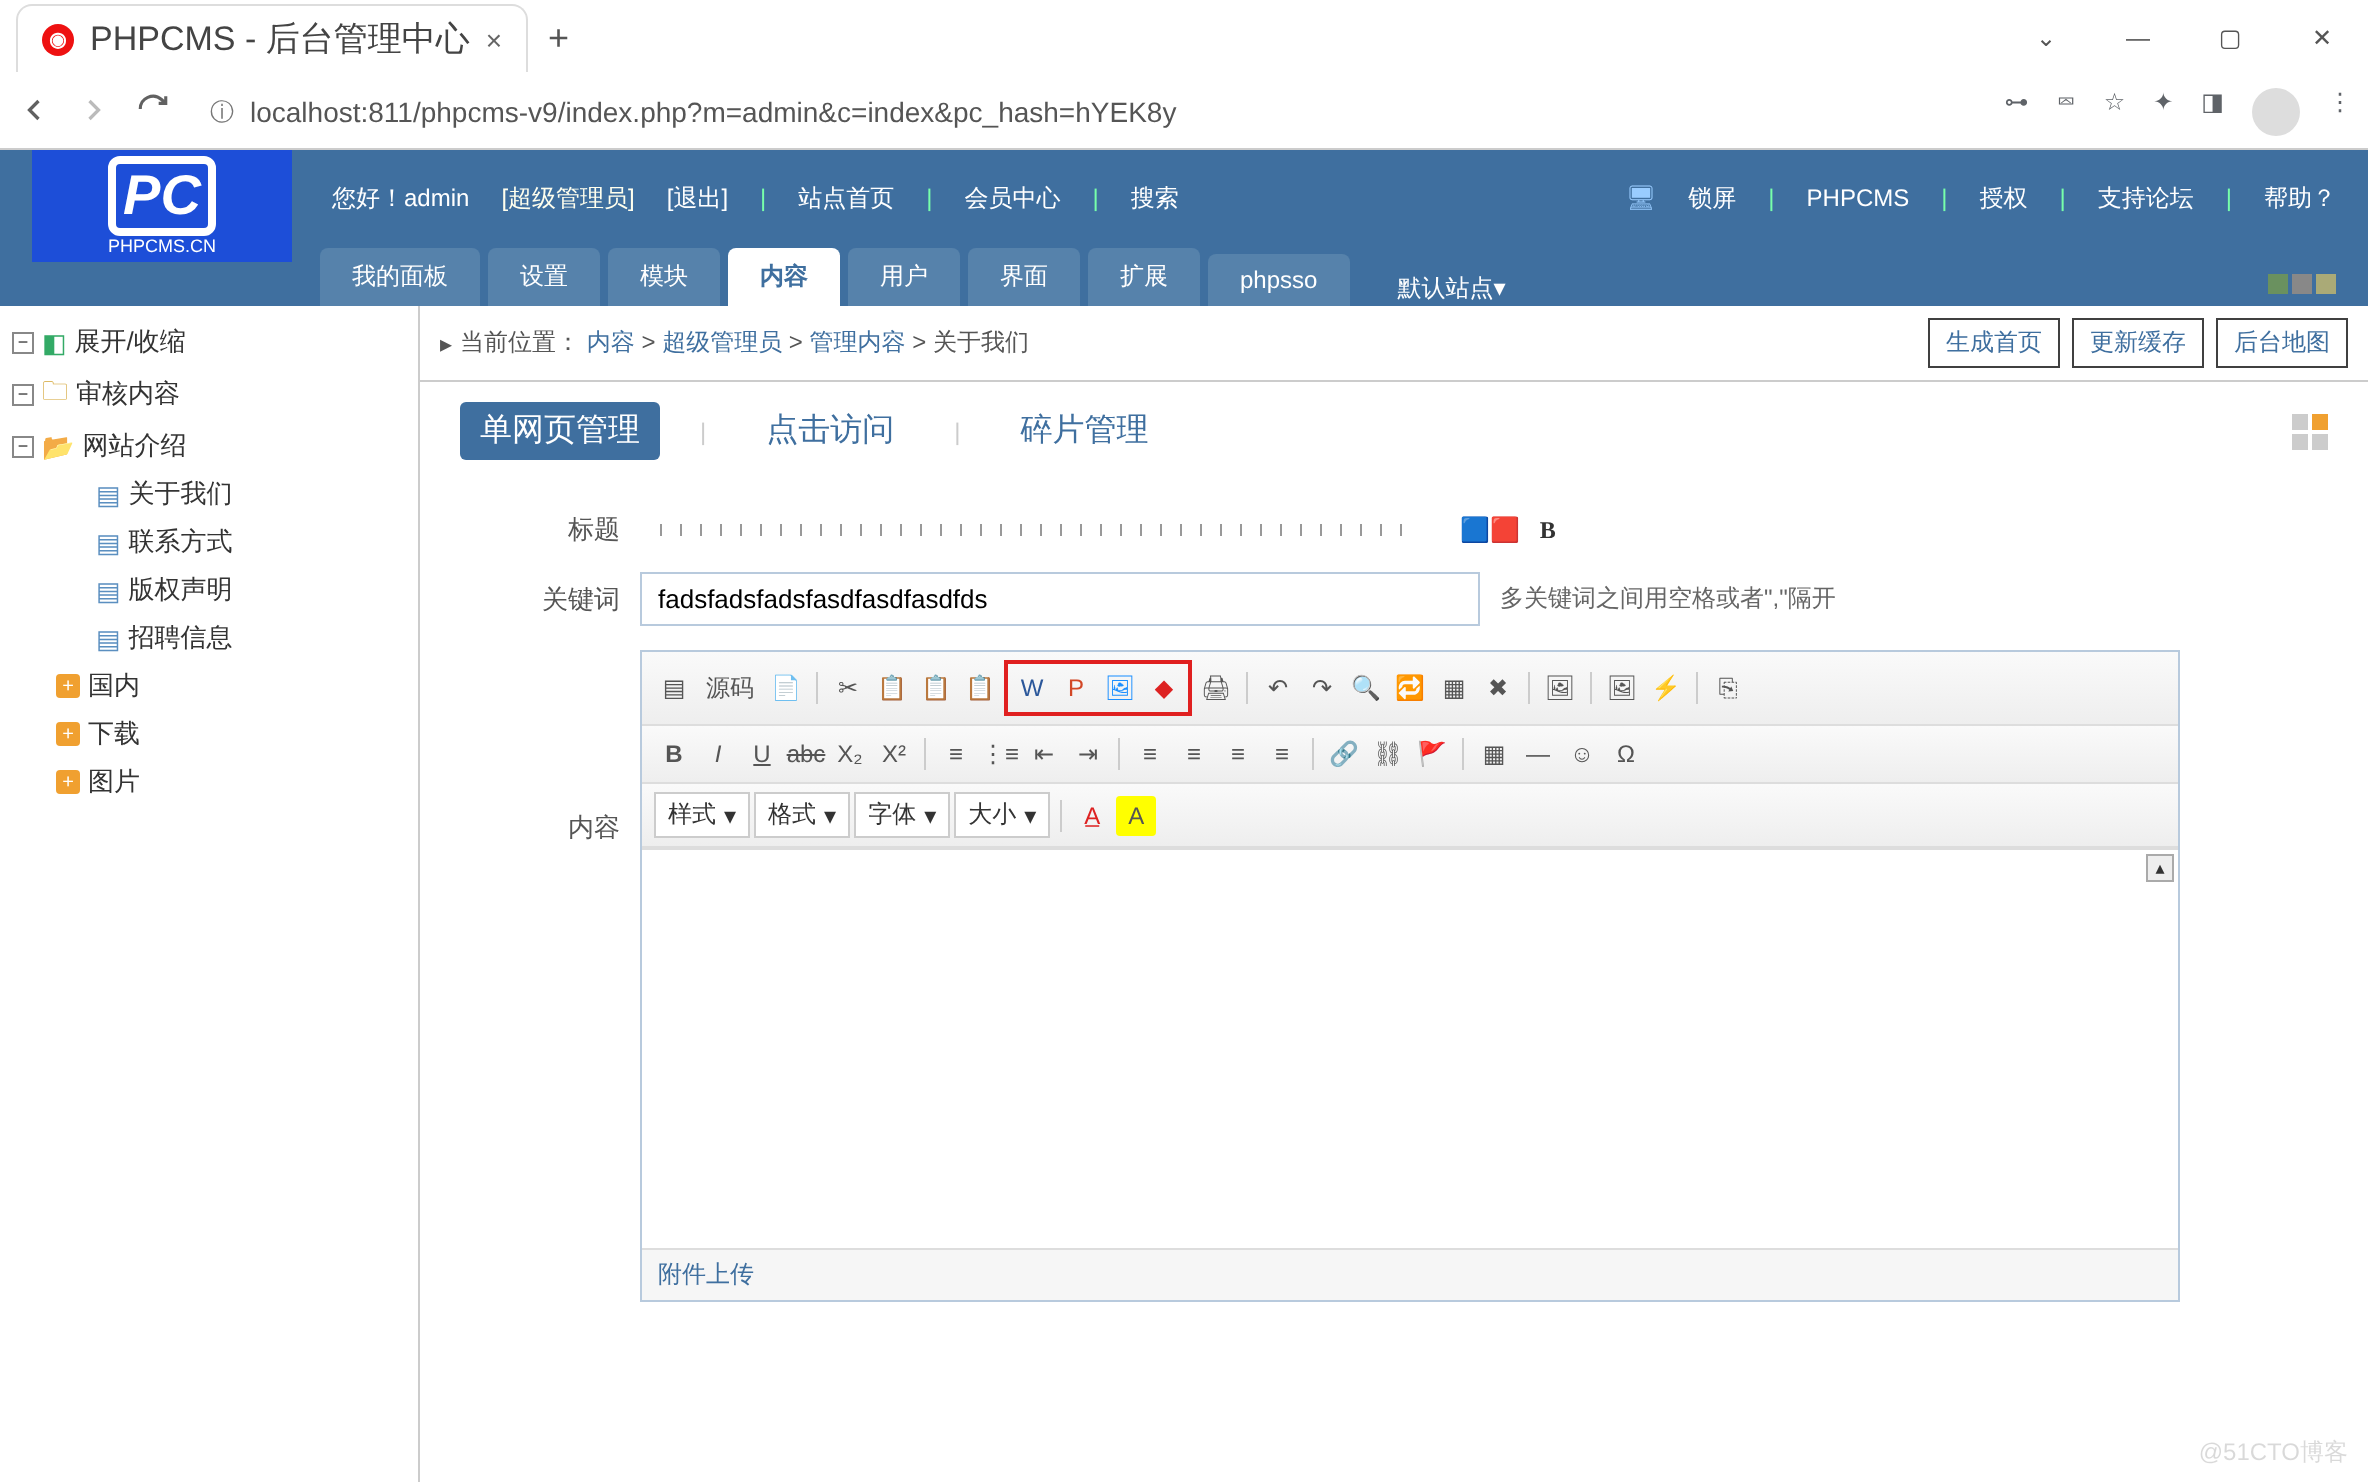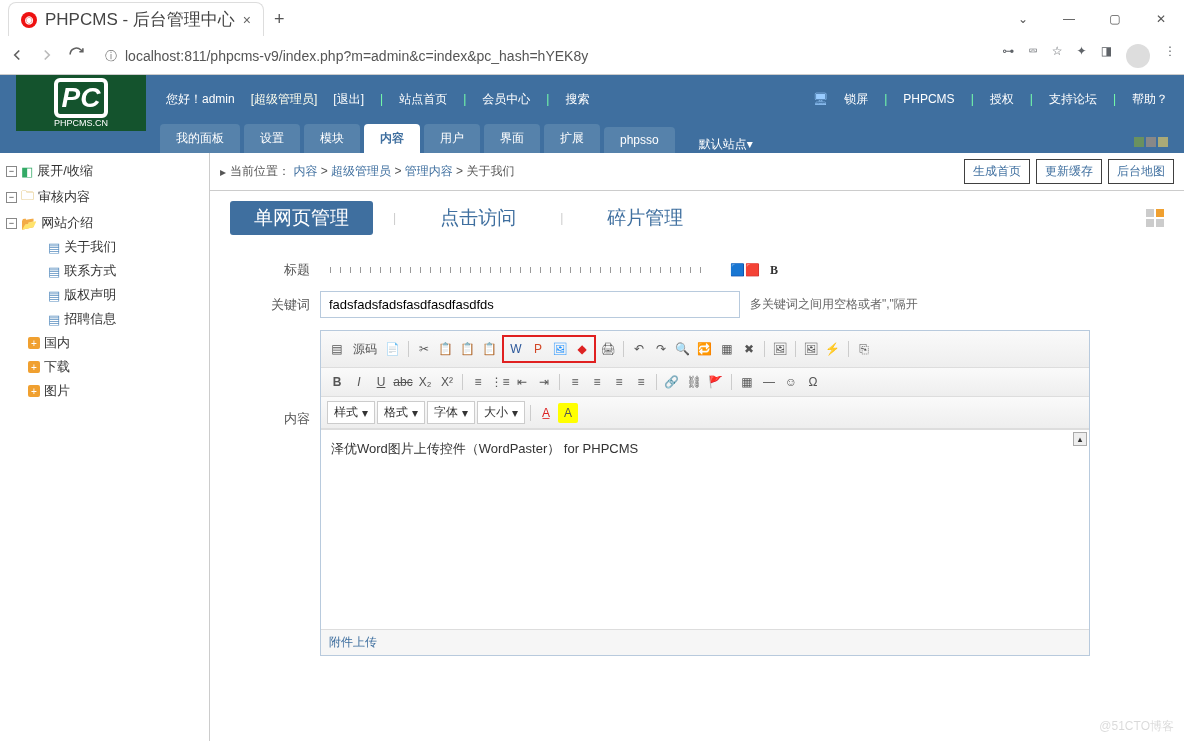--- a/index.html
+++ b/index.html
@@ -20,21 +20,21 @@
 .nav-icon.disabled { color: #bbb; }
 .url-field { flex: 1; display: flex; align-items: center; gap: 8px; padding: 4px 8px; }
 .url-field .info-icon { color: #777; }
 .url-text { flex: 1; font-size: 14px; color: #555; }
 .ext-icons { display: flex; gap: 14px; color: #5f6368; }
 .avatar-circle { width: 24px; height: 24px; border-radius: 50%; background: #ddd; }
 
 
 .cms-header { background: #3f6f9f; color: #fff; }
 .cms-top { display: flex; align-items: center; height: 48px; padding: 0 16px; }
-.cms-logo { width: 130px; height: 56px; background: #14532d; display: flex; flex-direction: column; align-items: center; justify-content: center; margin-top: 8px; }
+.cms-logo { width: 130px; height: 56px; background: #1d4ed8; display: flex; flex-direction: column; align-items: center; justify-content: center; margin-top: 8px; }
 .logo-pc { font-size: 28px; font-weight: bold; font-style: italic; color: #fff; border: 4px solid #fff; border-radius: 6px; padding: 0 4px; }
 .logo-sub { font-size: 9px; color: #fff; }
 .top-links { display: flex; gap: 16px; align-items: center; font-size: 12px; }
 .top-link { color: #fff; cursor: pointer; }
 .top-right { margin-left: auto; display: flex; gap: 16px; align-items: center; }
 .color-swatches { display: flex; gap: 2px; }
 .swatch { width: 10px; height: 10px; cursor: pointer; }
 
 .cms-nav { display: flex; align-items: flex-end; padding: 0 16px 0 160px; height: 30px; gap: 4px; }
 .nav-tab { background: #5682ab; color: #fff; padding: 6px 16px; border-top-left-radius: 4px; border-top-right-radius: 4px; cursor: pointer; font-size: 12px; }
@@ -54,21 +54,21 @@
 
 .content { flex: 1; background: #fff; overflow: auto; }
 .breadcrumb-row { display: flex; align-items: center; border-bottom: 1px solid #ccc; padding: 6px 10px; }
 .bc-arrow { color: #555; margin-right: 4px; }
 .breadcrumb { color: #555; }
 .breadcrumb a { color: #3f6f9f; cursor: pointer; }
 .bc-btns { margin-left: auto; display: flex; gap: 6px; }
 .bc-btn { border: 1px solid #404040; background: #fff; color: #3f6f9f; padding: 3px 8px; cursor: pointer; font-size: 12px; }
 
 .sub-tabs-row { display: flex; align-items: center; padding: 10px 20px; gap: 20px; }
-.sub-tab { color: #3f6f9f; cursor: pointer; font-size: 19px; padding: 4px 24px; }
+.sub-tab { color: #3f6f9f; cursor: pointer; font-size: 16px; padding: 4px 10px; }
 .sub-tab.active { background: #3f6f9f; color: #fff; border-radius: 3px; }
 .sub-sep { color: #ccc; }
 .toggle-icons { margin-left: auto; display: grid; grid-template-columns: 8px 8px; gap: 2px; }
 .toggle-icons span { width: 8px; height: 8px; background: #ccc; }
 
 .form-area { padding: 10px 20px; }
 .form-row { display: flex; align-items: center; padding: 6px 0; gap: 10px; }
 .form-label { width: 80px; text-align: right; color: #555; font-size: 13px; }
 .form-label.top { align-self: flex-start; padding-top: 80px; }
 .form-input { border: 1px solid #b8cadd; padding: 5px 8px; font-size: 13px; width: 420px; background: #fff; }
@@ -356,21 +356,20 @@
               <span class="tb-sel"><span>样式</span> ▾</span>
               <span class="tb-sel"><span>格式</span> ▾</span>
               <span class="tb-sel"><span>字体</span> ▾</span>
               <span class="tb-sel"><span>大小</span> ▾</span>
               <span class="tb-sep"></span>
               <span class="tb-btn" style="color:#d22;">A̲</span>
               <span class="tb-btn" style="background:#ff0;">A</span>
             </div>
             <div class="editor-content">
               <span class="scroll-up">▴</span>
-              <span>泽优Word图片上传控件（WordPaster） for PHPCMS</span>
             </div>
             <div class="editor-footer">附件上传</div>
           </div>
         </div>
       </div>
     </div>
   </div>
 </div>
 
 <div class="watermark">@51CTO博客</div>

